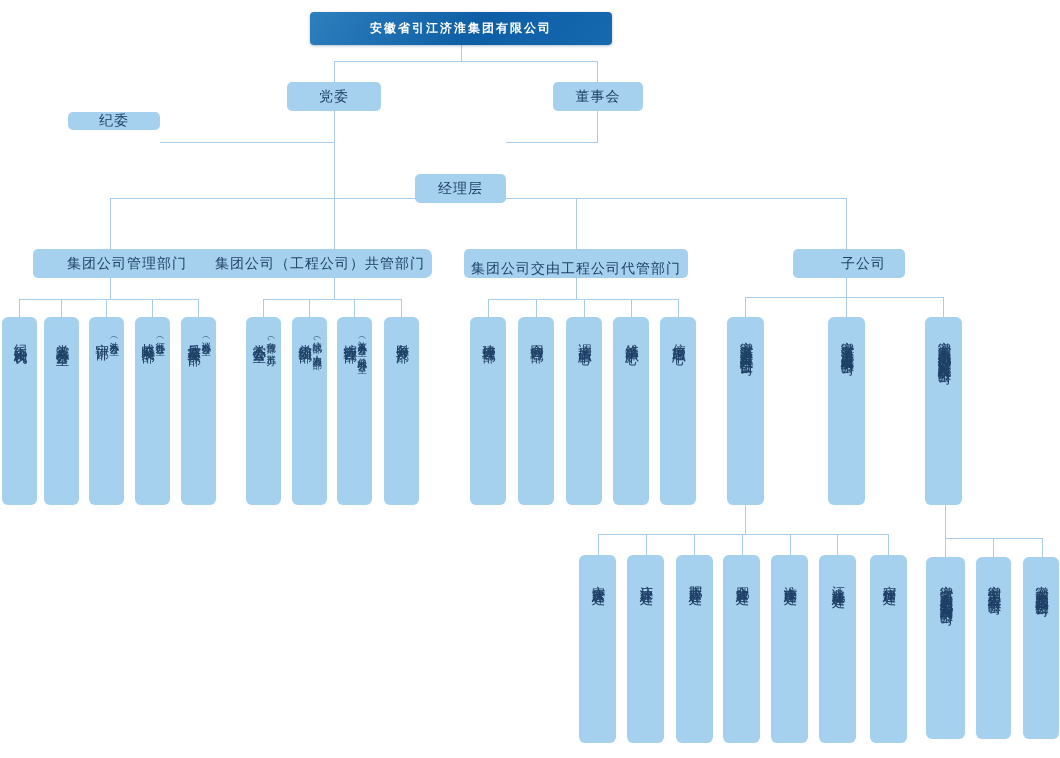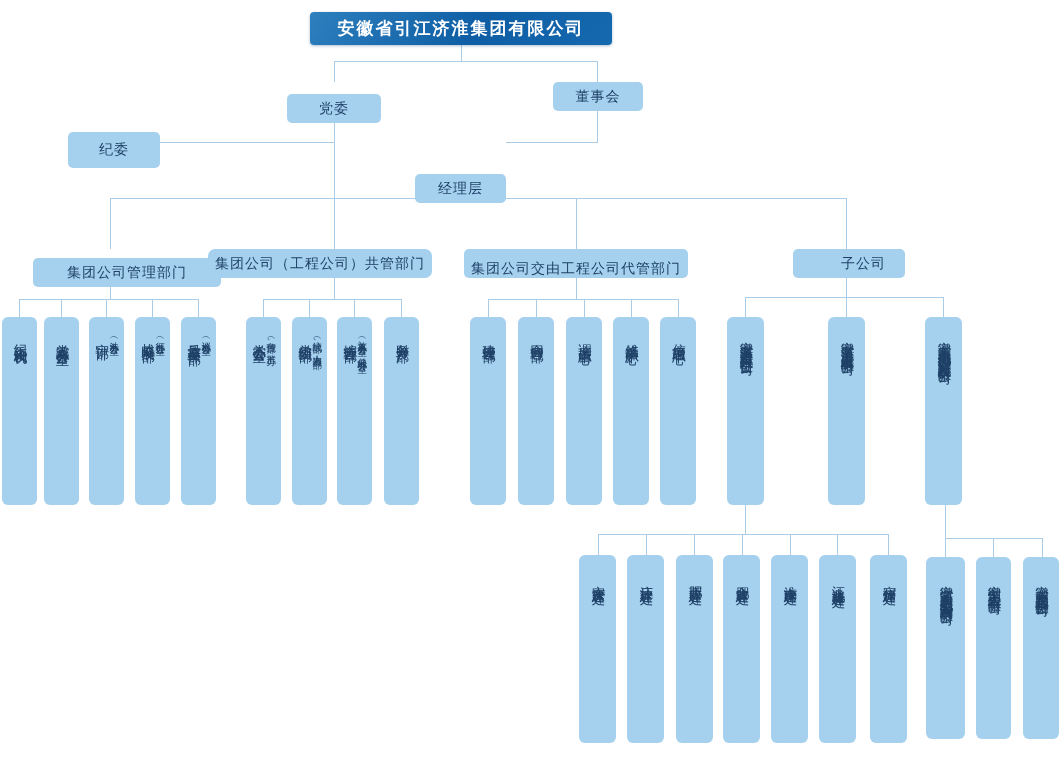--- a/index.html
+++ b/index.html
@@ -11,21 +11,21 @@
   .box{
     position:absolute;background:#a6d1ee;border-radius:5px;
     color:#1e4066;display:flex;align-items:center;justify-content:center;
     font-size:14px;font-weight:500;letter-spacing:1px;white-space:nowrap;
     box-sizing:border-box;
   }
   .root-box{
     position:absolute;border-radius:4px;
     background:linear-gradient(125deg,#2d7fbd 0%,#0f5ea5 55%,#1569ae 100%);
     color:#ffffff;display:flex;align-items:center;justify-content:center;
-    font-size:17px;font-weight:bold;letter-spacing:2px;white-space:nowrap;
+    font-size:12px;font-weight:bold;letter-spacing:2px;white-space:nowrap;
     box-shadow:0 1px 3px rgba(20,70,120,.35);box-sizing:border-box;
   }
   .vbox{
     position:absolute;background:#a6d1ee;border-radius:6px;color:#1e4066;
     display:flex;justify-content:center;align-items:flex-start;box-sizing:border-box;
   }
   .vtext{
     writing-mode:vertical-lr;text-orientation:mixed;
     line-height:1.1;word-break:break-all;line-break:anywhere;
   }
@@ -97,34 +97,34 @@
 
   <div class="ln" style="left:945px;top:505px;width:1px;height:52px;"></div>
   <div class="ln" style="left:945px;top:538px;width:97px;height:1px;"></div>
   <div class="ln" style="left:993px;top:538px;width:1px;height:19px;"></div>
   <div class="ln" style="left:1042px;top:538px;width:1px;height:19px;"></div>
 
   <div class="root-box" style="left:310px;top:12px;width:302px;height:33px;">
     <span>安徽省引江济淮集团有限公司</span>
   </div>
 
-  <div class="box" style="left:287px;top:82px;width:94px;height:29px;margin-top:12px;">
+  <div class="box" style="left:287px;top:82px;width:94px;height:29px;">
     <span>党委</span>
   </div>
   <div class="box" style="left:553px;top:82px;width:90px;height:29px;">
     <span>董事会</span>
   </div>
-  <div class="box" style="left:68px;top:132px;width:92px;height:36px;">
+  <div class="box" style="left:68px;top:112px;width:92px;height:18px;">
     <span>纪委</span>
   </div>
   <div class="box" style="left:415px;top:128px;width:91px;height:29px;margin-top:46px;">
     <span>经理层</span>
   </div>
 
-  <div class="box" style="left:33px;top:258px;width:188px;height:29px;">
+  <div class="box" style="left:33px;top:249px;width:188px;height:29px;">
     <span>集团公司管理部门</span>
   </div>
   <div class="box" style="left:208px;top:249px;width:224px;height:29px;border-radius:7px;">
     <span>集团公司（工程公司）共管部门</span>
   </div>
   <div class="box" style="left:464px;top:249px;width:224px;height:29px;align-items:flex-end;">
     <span>集团公司交由工程公司代管部门</span>
   </div>
   <div class="box" style="left:793px;top:249px;width:112px;height:29px;padding-left:29px;">
     <span>子公司</span>

